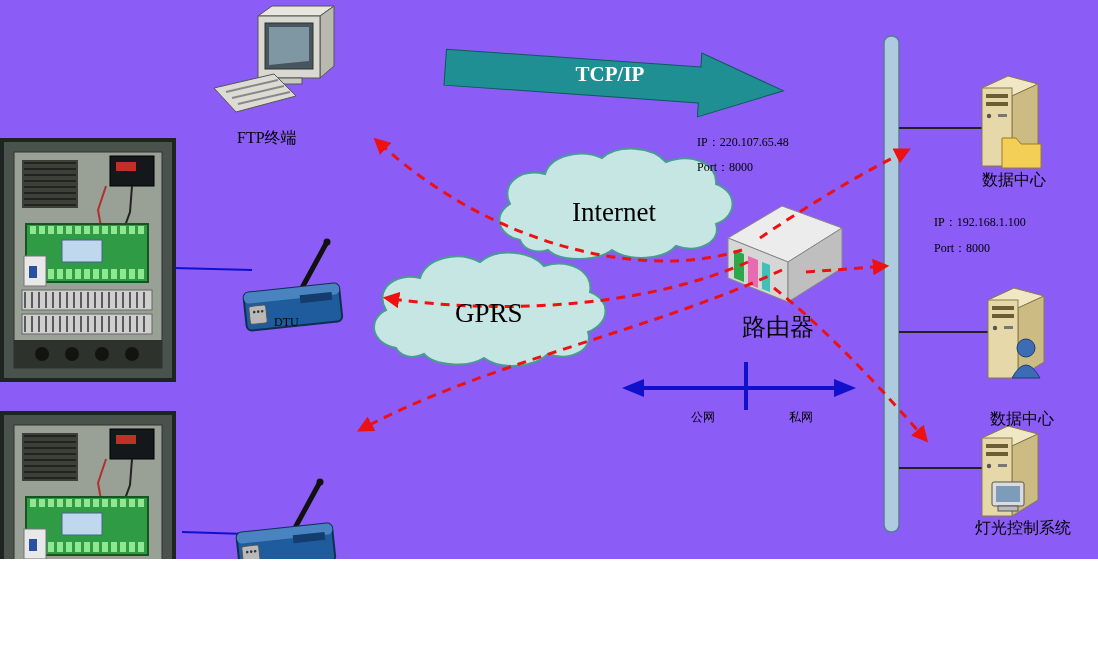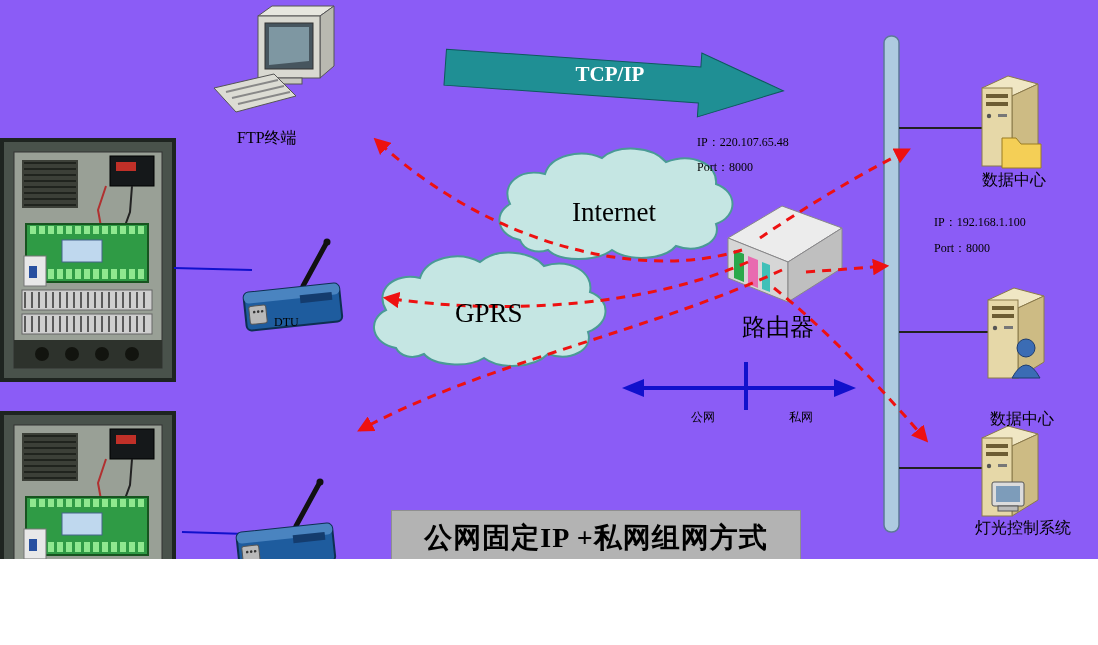--- a/index.html
+++ b/index.html
@@ -182,15 +182,14 @@
 <div class="lbl router" style="left:742px;top:314px;">路由器</div>
 <div class="lbl ip" style="left:697px;top:136px;">IP：220.107.65.48</div>
 <div class="lbl ip" style="left:697px;top:161px;">Port：8000</div>
 <div class="lbl ip" style="left:934px;top:216px;">IP：192.168.1.100</div>
 <div class="lbl ip" style="left:934px;top:242px;">Port：8000</div>
 <div class="lbl med" style="left:982px;top:171px;">数据中心</div>
 <div class="lbl med" style="left:990px;top:381px;margin-top:29px;">数据中心</div>
 <div class="lbl med" style="left:975px;top:519px;text-align:right;">灯光控制系统</div>
 <div class="lbl ip" style="left:667px;top:411px;margin-left:24px;">公网</div>
 <div class="lbl ip" style="left:789px;top:411px;text-align:right;">私网</div>
-<div class="caption">公网固定IP +私网组网方式</div>
 
 </div>
 
 </body></html>

